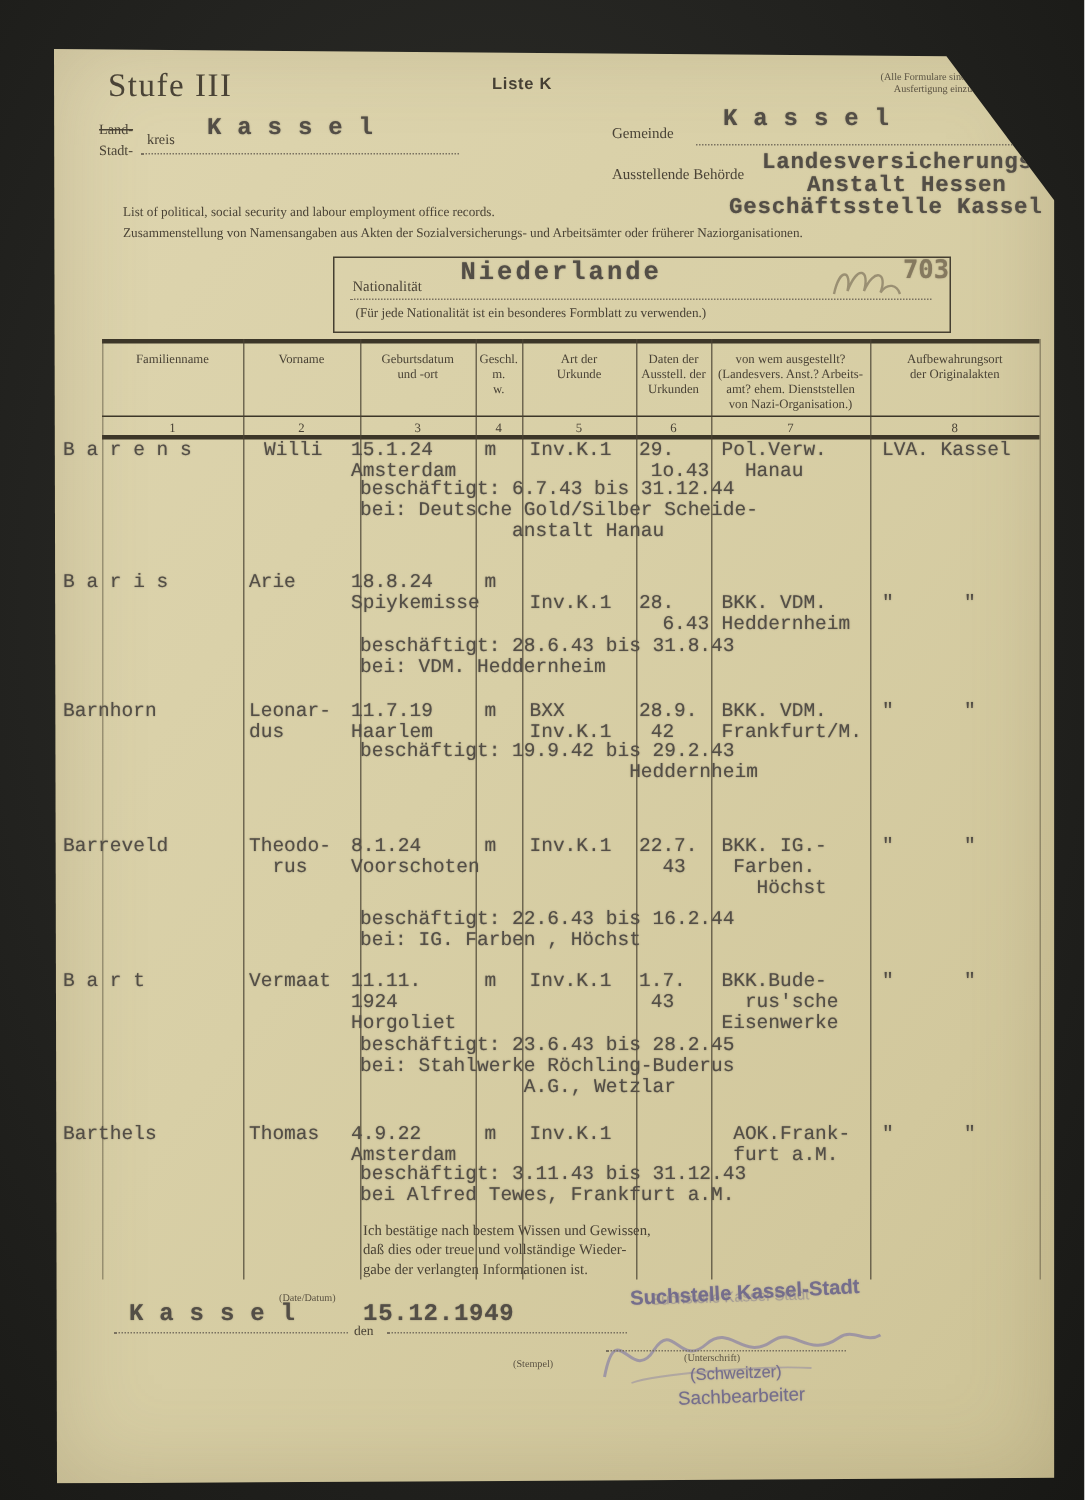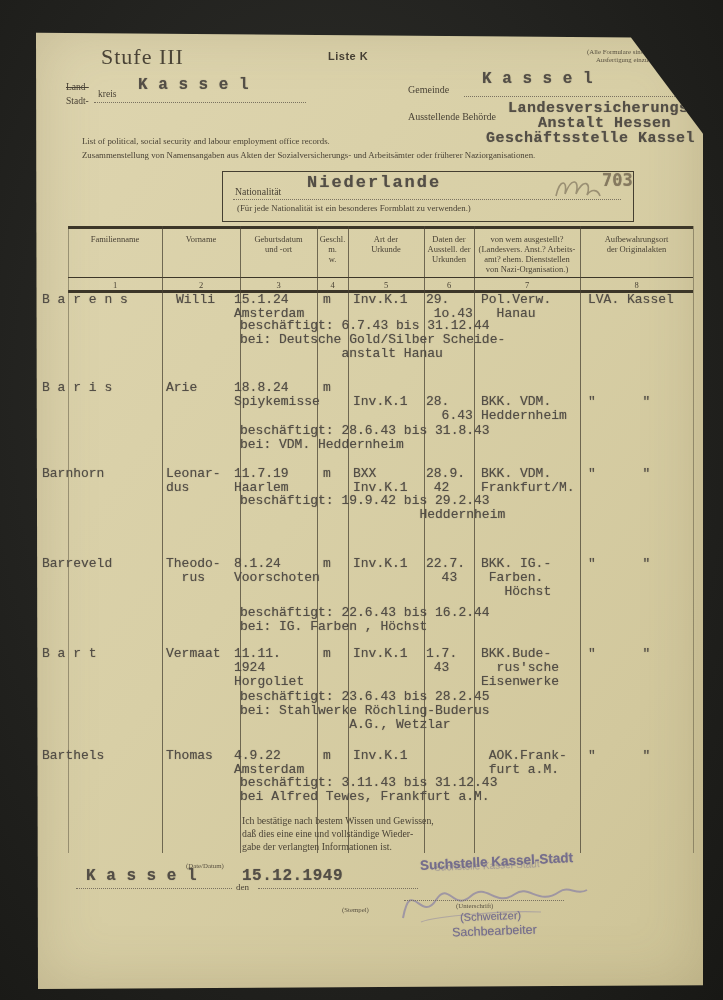--- a/index.html
+++ b/index.html
@@ -25,21 +25,21 @@
           text-shadow:0 0 1px rgba(120,110,85,.6);}
   .hdr{font-size:8.5px;line-height:10px;text-align:center;color:#4a4336;}
   .tiny{font-size:6.8px;line-height:8px;color:#5a5242;}
 </style>
 </head>
 <body>
 
 <div class="stage">
   <div class="paper">
 
-    <div class="abs printed" style="left:65px;top:18px;font-size:22px;letter-spacing:1px;">Stufe III</div>
+    <div class="abs printed" style="left:36px;top:18px;font-size:22px;letter-spacing:1px;">Stufe III</div>
     <div class="abs" style="left:292px;top:24px;font-size:11px;font-weight:bold;color:#453f33;font-family:'Liberation Sans',sans-serif;letter-spacing:.5px;">Liste K</div>
     <div class="abs tiny" style="left:520px;top:22px;width:156px;text-align:center;">
         <div>(Alle Formulare sind in fünffacher</div>
         <div>Ausfertigung einzureichen.)</div>
       </div>
 
     <div class="abs printed" style="left:30px;top:56px;font-size:9.5px;text-decoration:line-through;">Land-</div>
     <div class="abs printed" style="left:30px;top:70px;font-size:9.5px;">Stadt-</div>
     <div class="abs printed" style="left:62px;top:63px;font-size:9.5px;">kreis</div>
     <div class="abs dotl" style="left:58px;top:62px;width:212px;height:14px;"></div>
@@ -187,21 +187,21 @@
           <div class="abs typed cellline" style="left: 317px; top: 0px;"><div>Inv.K.1</div></div>
           <div class="abs typed cellline" style="left: 390px; top: 0px;"><div>&nbsp;</div></div>
           <div class="abs typed cellline" style="left: 445px; top: 0px;"><div> AOK.Frank-</div><div> furt a.M.</div></div>
           <div class="abs typed cellline" style="left: 552px; top: 0px;"><div>"      "</div></div>
         </div>
         <div class="abs typed cellline" style="left: 204px; top: 750px;"><div>beschäftigt: 3.11.43 bis 31.12.43</div><div>bei Alfred Tewes, Frankfurt a.M.</div></div>
       </div>
 
     <div id="certBlock" class="abs printed" style="left:206px;top:788px;font-size:9.8px;line-height:13px;">
         <div>Ich bestätige nach bestem Wissen und Gewissen,</div>
-        <div>daß dies eine eine und vollständige Wieder-</div>
+        <div>daß dies oder treue und vollständige Wieder-</div>
         <div>gabe der verlangten Informationen ist.</div>
       </div>
 
     <div class="abs tiny" style="left:150px;top:836px;">(Date/Datum)</div>
     <div class="abs typed typed-big" style="left:50px;top:843px;font-size:16px;">K a s s e l</div>
     <div class="abs typed typed-big" style="left:206px;top:843px;font-size:16px;">15.12.1949</div>
     <div class="abs dotl" style="left:40px;top:848px;width:156px;height:14px;"></div>
     <div class="abs printed" style="left:200px;top:856px;font-size:9px;">den</div>
     <div class="abs dotl" style="left:222px;top:848px;width:160px;height:14px;"></div>
     <div class="abs tiny" style="left:306px;top:880px;">(Stempel)</div>

